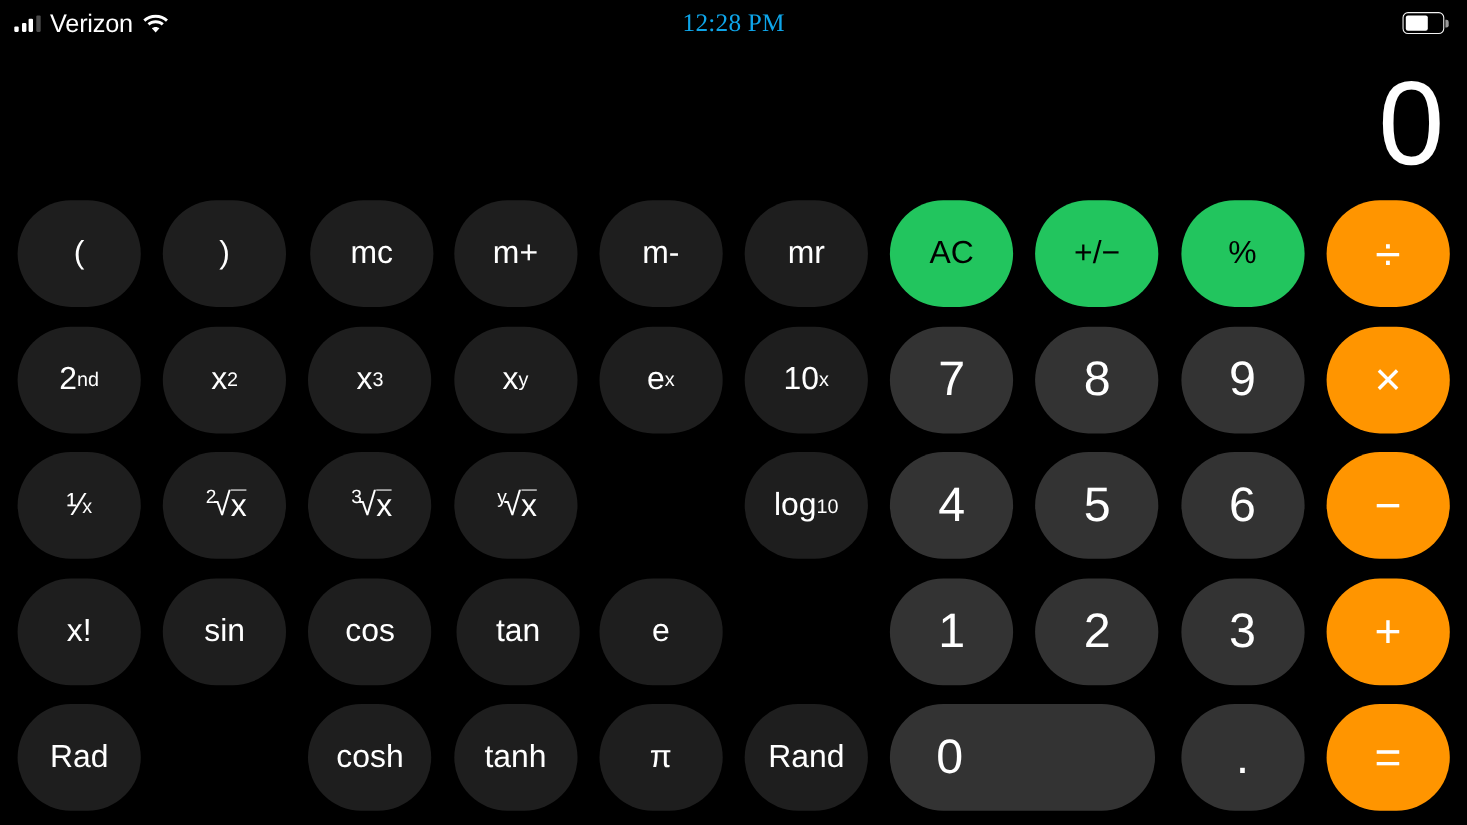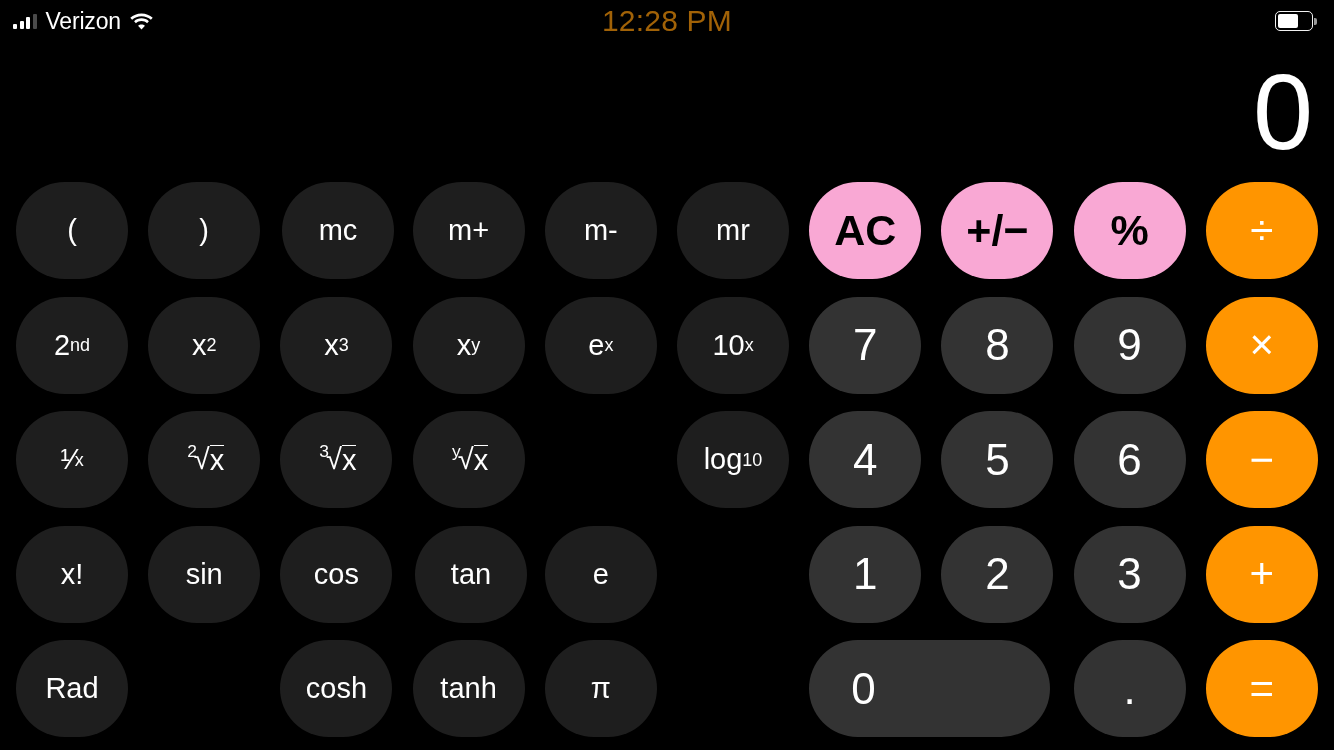--- a/index.html
+++ b/index.html
@@ -26,21 +26,21 @@
   .signal i:nth-child(1){ height:5px; }
   .signal i:nth-child(2){ height:8px; }
   .signal i:nth-child(3){ height:11.5px; }
   .signal i:nth-child(4){ height:15px; background:#4a4a4a; }
 
   .carrier{ font-size:23px; letter-spacing:-0.2px; color:#fff; }
 
   .wifi{ width:23px; height:17px; position:relative; }
   .wifi svg{ display:block; }
 
-  .clock{ font-size:30px; color:#a16207; letter-spacing:0.2px; }
+  .clock{ font-size:23px; color:#0ea5e9; letter-spacing:0.2px;font-family:Liberation Serif, serif; }
 
   .battery{ position:relative; width:42px; height:20px; }
   .batt-body{ position:absolute; left:0; top:0; width:38px; height:20px;
               border:1.8px solid #fff; border-radius:5px; opacity:.95; }
   .batt-fill{ position:absolute; left:3px; top:3px; height:14px; background:#fff; border-radius:2px; }
   .batt-cap{ position:absolute; right:0; top:6.5px; width:3px; height:7px; background:#fff;
              border-radius:0 2px 2px 0; opacity:.6; }
 
   
   .display{
@@ -68,21 +68,21 @@
     background:#1e1e1e; color:#fff;
     font-family:"Liberation Sans", sans-serif;
     font-size:30px; font-weight:400;
     display:flex; align-items:center; justify-content:center;
     cursor:pointer; user-select:none;
     padding:0;
     line-height:1;
   }
   .key.fn{ background:#1e1e1e; color:#fff; font-size:29px; }
   .key.digit{ background:#333333; color:#fff; font-size:44px; font-weight:300; }
-  .key.util{ background:#f9a8d4; color:#000; font-size:43px; font-weight:700; }
+  .key.util{ background:#22c55e; color:#000; font-size:29px; font-weight:400; }
   .key.op{ background:#ff9500; color:#fff; font-size:42px; font-weight:400; }
   .key.wide{ width:241px; justify-content:flex-start; padding-left:42px; }
 
   sup{ font-size:0.62em; vertical-align:super; line-height:0; font-weight:400; }
   sub{ font-size:0.62em; vertical-align:sub; line-height:0; font-weight:400; }
 
   .rad{ display:inline-flex; align-items:flex-start; font-size:1em; }
   .rad .idx{ font-size:0.6em; line-height:1; position:relative; top:-2px; right:-3px; }
   .rad .sign{ position:relative; }
 </style>
@@ -190,19 +190,20 @@
         <button class="key digit" style="left: 793.2px;">1</button>
         <button class="key digit" style="left: 925.4px;">2</button>
         <button class="key digit" style="left: 1057.6px;">3</button>
         <button class="key op" style="left: 1189.8px;">+</button>
       </div>
       <div class="krow">
         <button class="key fn" style="left: 0px;">Rad</button>
         <button class="key fn" style="left: 264.4px;">cosh</button>
         <button class="key fn" style="left: 396.6px;">tanh</button>
         <button class="key fn" style="left: 528.8px;">π</button>
+        <button class="key fn" style="left: 661px;">Rand</button>
         <button class="key digit wide" style="left: 793.2px;">0</button>
         <button class="key digit" style="left: 1057.6px;">.</button>
         <button class="key op" style="left: 1189.8px;">=</button>
       </div>
     </div>
 
 </div>
 
 </body></html>

